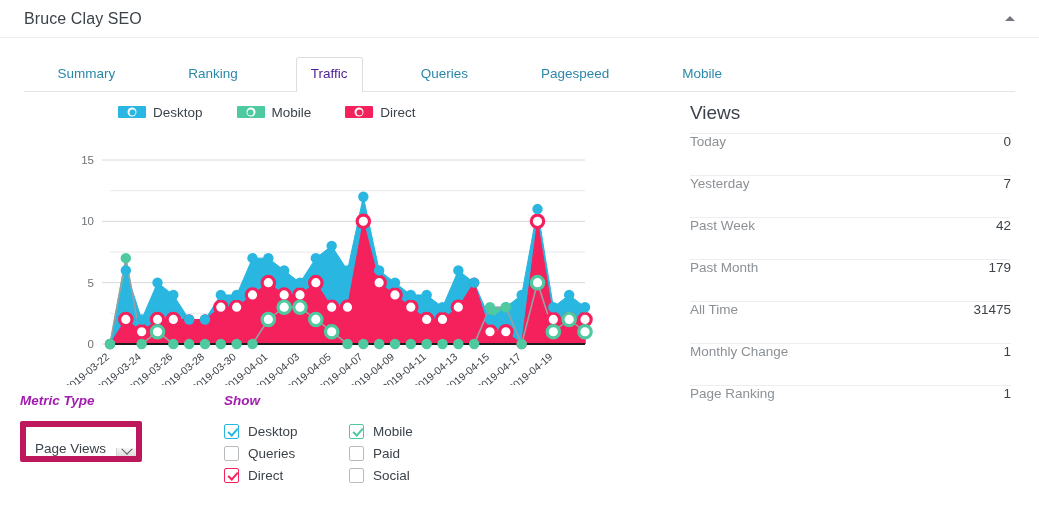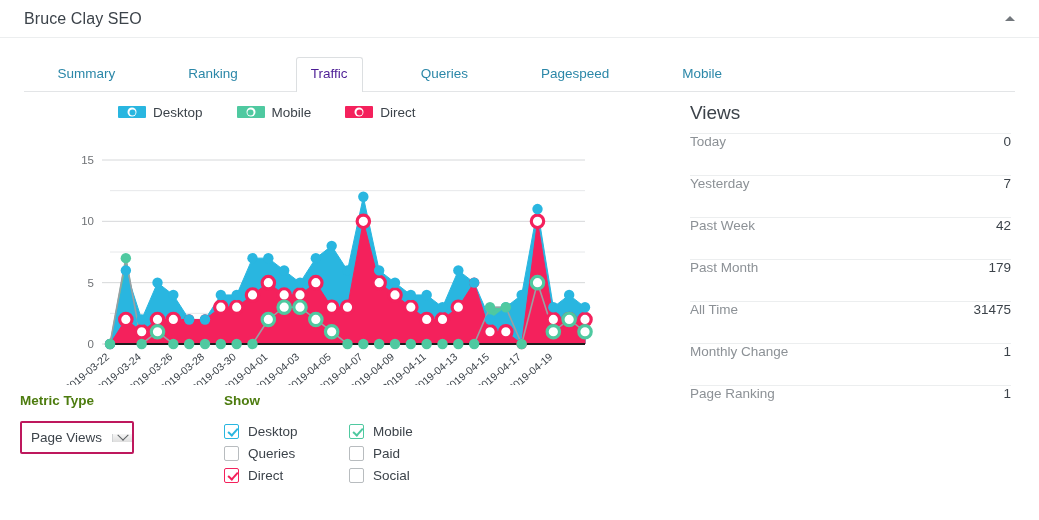--- a/index.html
+++ b/index.html
@@ -181,29 +181,30 @@
     display: flex;
     padding: 8px 0 0 20px;
     box-sizing: border-box;
   }
   .ctrl-group { margin-right: 0; }
   .ctrl-metric { width: 204px; }
   .ctrl-time { width: 200px; }
   .ctrl-show { width: 250px; }
   .ctrl-label {
     font-size: 13.5px;
-    color: #4d7c0f;
+    color: #a21caf;
     font-weight: 700;
     margin-bottom: 13px;
     display: block;
+    font-style: italic;
   }
   .select-box {
     display: inline-flex;
-    align-items: center;
-    border: 2px solid #be185d;
+    align-items: flex-end;
+    border: 6px solid #be185d;
     background: #fff;
     height: 29px;
     border-radius: 2px;
     cursor: pointer;
     overflow: hidden;
   }
   .select-value {
     padding: 0 10px 0 9px;
     display: flex;
     align-items: center;

